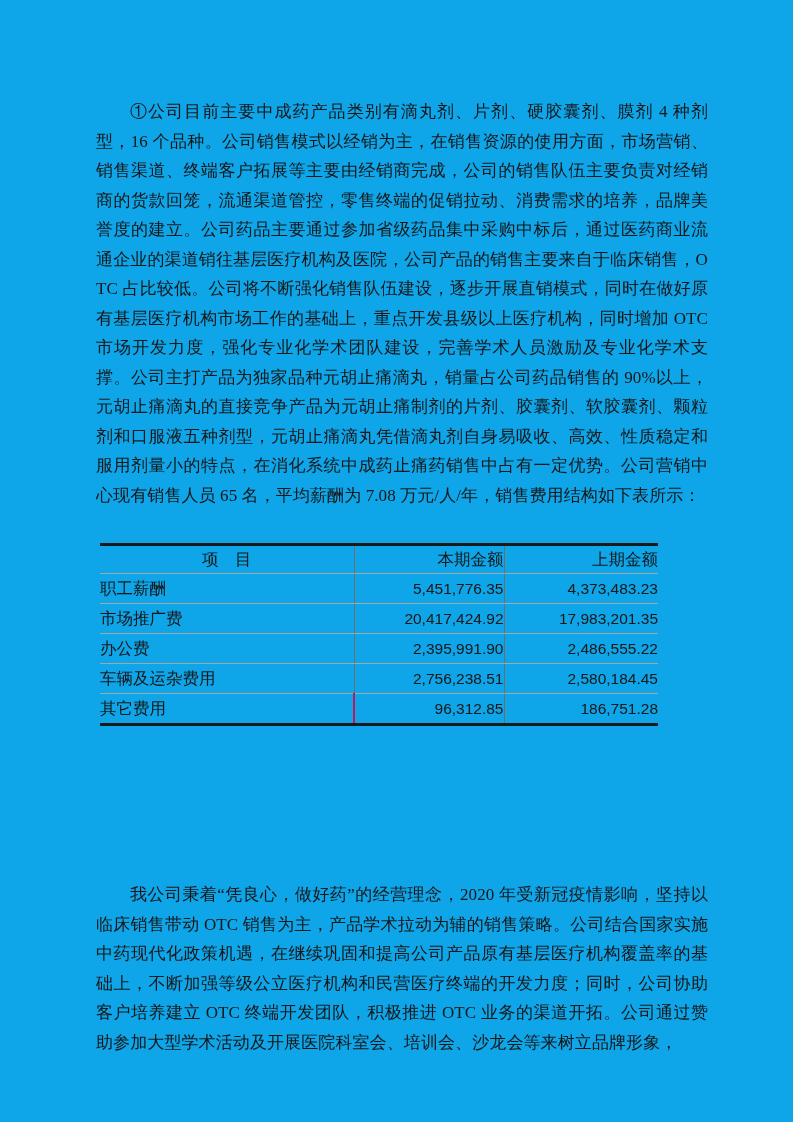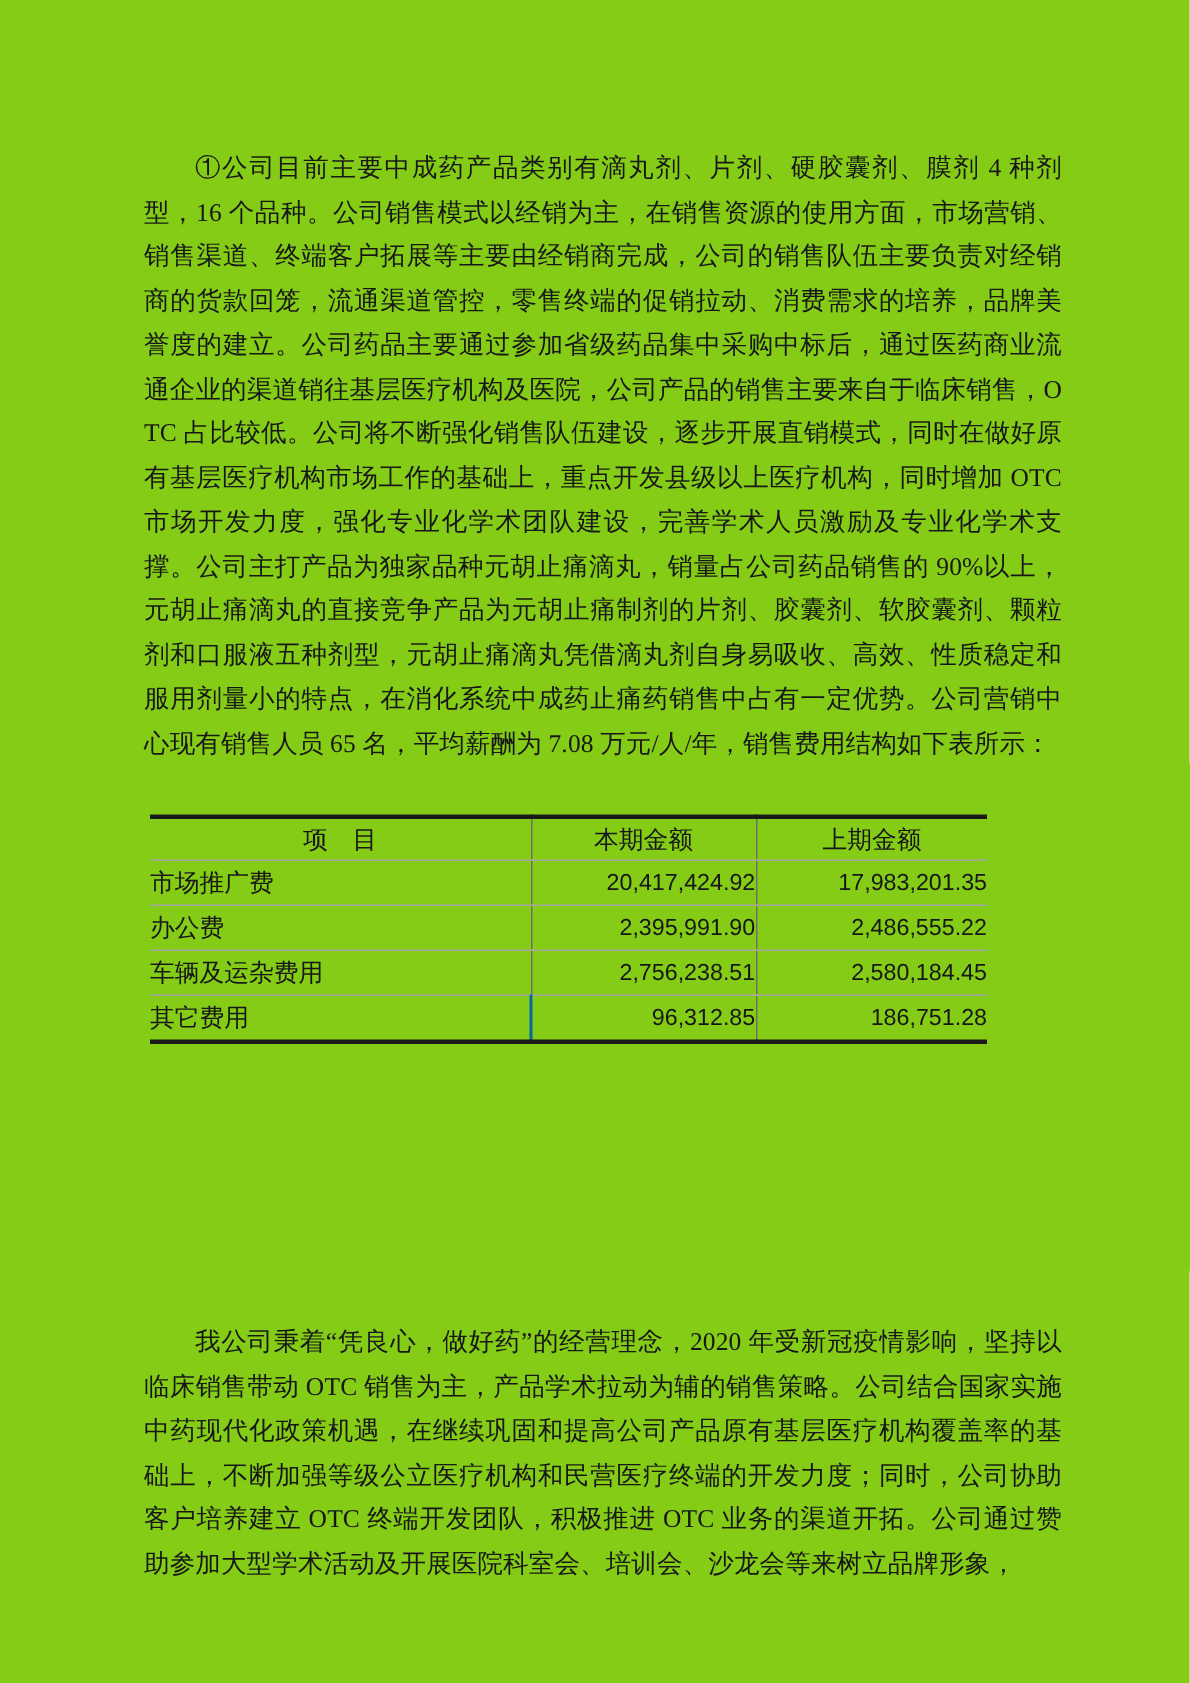--- a/index.html
+++ b/index.html
@@ -1,21 +1,21 @@
 <!DOCTYPE html>
 <html><head>
 <meta charset="utf-8">
 <style>
   html, body { margin: 0; padding: 0; background: #e8e8e8; }
   .page {
     position: relative;
     width: 793px;
     height: 1122px;
     margin: 0 auto;
-    background: #84cc16;
+    background: #0ea5e9;
     font-family: "Liberation Serif", "DejaVu Serif", serif;
     color: #171717;
     overflow: hidden;
   }
   .para {
     position: absolute;
     left: 96px;
     width: 612px;
     margin: 0;
     font-size: 17px;
@@ -39,39 +39,39 @@
     border-bottom: 3px solid #1a1a1a;
   }
   .expense-table th,
   .expense-table td {
     padding: 0;
     border-bottom: 1px solid #a6a6a6;
     vertical-align: middle;
     overflow: hidden;
     white-space: nowrap;
   }
-  .expense-table thead th { height: 27px; font-weight: normal; font-size: 16.5px; text-align: center; }
+  .expense-table thead th { height: 27px; font-weight: normal; font-size: 16.5px; text-align: right; }
   .expense-table tbody td { height: 29px; }
   .expense-table tr.last-row td { border-bottom: none; }
 
   .col-item  { width: 254px; }
   .col-cur   { width: 150px; }
   .col-prior { width: 154px; }
 
   .cell-item { font-size: 16.5px; text-align: left; padding-left: 8px; }
   .cell-num  {
     font-family: "Liberation Sans", "DejaVu Sans", sans-serif;
     font-size: 15.5px;
     text-align: right;
     padding-right: 8px;
   }
   .div1 { border-left: 1px solid #6e6e6e; }
   .div2 { border-left: 1px solid #6e6e6e; }
   tr.no-div2 .div2 { border-left: none; }
-  tr.dark-div1 .div1 { border-left: 2px solid #0369a1; }
+  tr.dark-div1 .div1 { border-left: 2px solid #be185d; }
   tr.total-row .cell-item { text-align: center; padding-left: 0; }
 </style>
 </head>
 <body>
 
 <div class="page">
 
   <p id="para1" class="para">①公司目前主要中成药产品类别有滴丸剂、片剂、硬胶囊剂、膜剂 4 种剂型，16 个品种。公司销售模式以经销为主，在销售资源的使用方面，市场营销、销售渠道、终端客户拓展等主要由经销商完成，公司的销售队伍主要负责对经销商的货款回笼，流通渠道管控，零售终端的促销拉动、消费需求的培养，品牌美誉度的建立。公司药品主要通过参加省级药品集中采购中标后，通过医药商业流通企业的渠道销往基层医疗机构及医院，公司产品的销售主要来自于临床销售，OTC 占比较低。公司将不断强化销售队伍建设，逐步开展直销模式，同时在做好原有基层医疗机构市场工作的基础上，重点开发县级以上医疗机构，同时增加 OTC 市场开发力度，强化专业化学术团队建设，完善学术人员激励及专业化学术支撑。公司主打产品为独家品种元胡止痛滴丸，销量占公司药品销售的 90%以上，元胡止痛滴丸的直接竞争产品为元胡止痛制剂的片剂、胶囊剂、软胶囊剂、颗粒剂和口服液五种剂型，元胡止痛滴丸凭借滴丸剂自身易吸收、高效、性质稳定和服用剂量小的特点，在消化系统中成药止痛药销售中占有一定优势。公司营销中心现有销售人员 65 名，平均薪酬为 7.08 万元/人/年，销售费用结构如下表所示：</p>
 
   <table class="expense-table">
@@ -81,20 +81,25 @@
         <col class="col-prior">
     </colgroup>
     <thead>
       <tr>
         <th class="cell-item" style="text-align:center; padding-left:0;">项　目</th>
         <th class="div1">本期金额</th>
         <th class="div2">上期金额</th>
       </tr>
     </thead>
     <tbody>
+      <tr>
+        <td class="cell-item">职工薪酬</td>
+        <td class="cell-num div1">5,451,776.35</td>
+        <td class="cell-num div2">4,373,483.23</td>
+      </tr>
       <tr>
         <td class="cell-item">市场推广费</td>
         <td class="cell-num div1">20,417,424.92</td>
         <td class="cell-num div2">17,983,201.35</td>
       </tr>
       <tr>
         <td class="cell-item">办公费</td>
         <td class="cell-num div1">2,395,991.90</td>
         <td class="cell-num div2">2,486,555.22</td>
       </tr>

